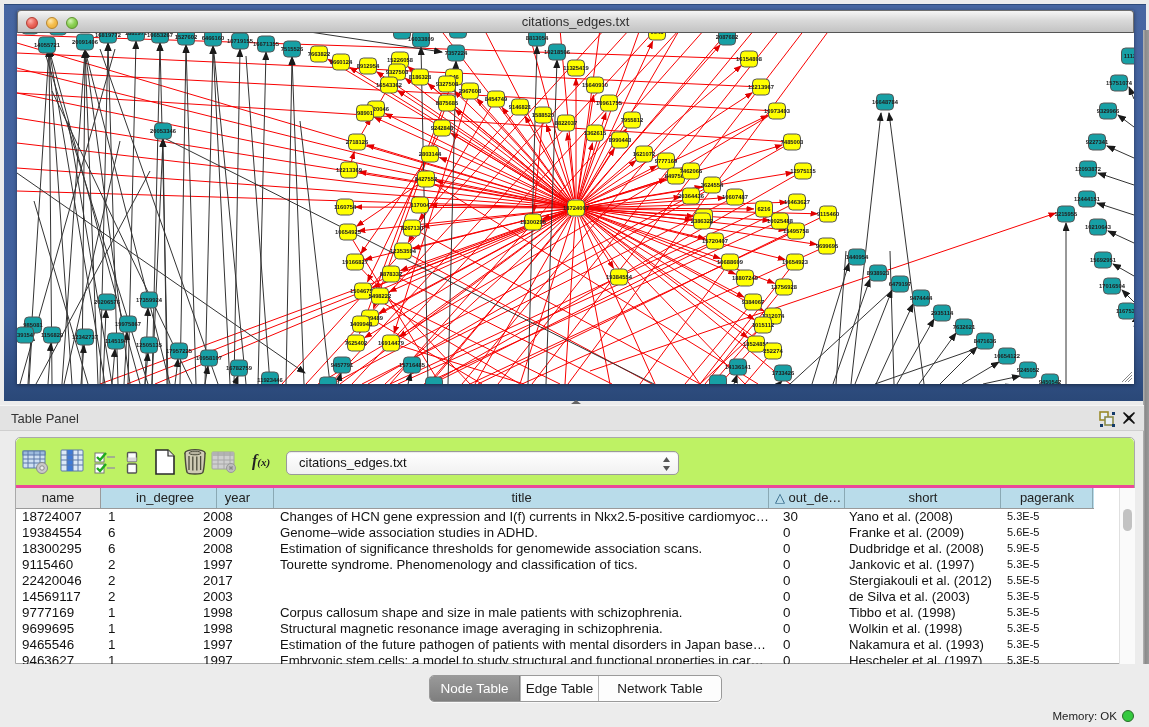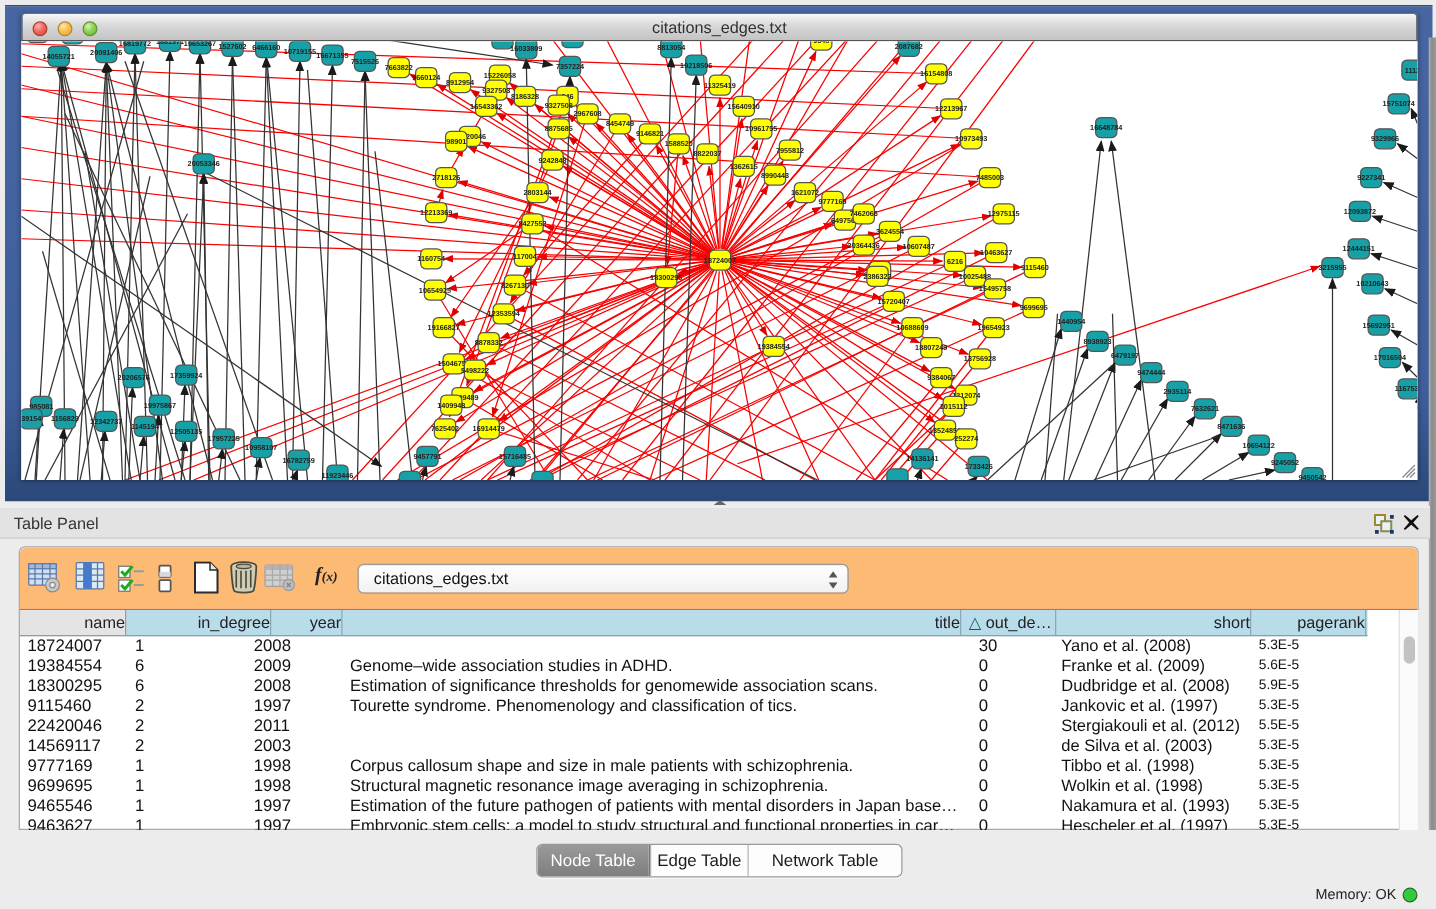--- a/index.html
+++ b/index.html
@@ -19,25 +19,25 @@
 #graphwrap{position:absolute;left:0;top:23px;width:1117px;height:351px;background:#fff;overflow:hidden}
 #rightstrip{position:absolute;right:0;top:30px;width:6px;height:680px;
  background:linear-gradient(90deg,#b5b5b5,#8b8b8b 40%,#9a9a9a)}
 #splitarrow{position:absolute;left:571px;top:400px;width:0;height:0;
  border-left:5px solid transparent;border-right:5px solid transparent;border-bottom:4px solid #666}
 #tph{position:absolute;left:0;top:405px;width:1144px;height:26px;background:#e3e3e3;
  border-top:1px solid #f5f5f5;border-bottom:1px solid #cfcfcf;font-size:13px;color:#333}
 #tph .lbl{position:absolute;left:11px;top:5px}
 #tbox{position:absolute;left:15px;top:437px;width:1120px;height:227px;
  background:#fff;border:1px solid #a9a9a9;border-radius:5px 5px 0 0}
-#toolbar{position:absolute;left:0;top:0;width:1118px;height:50px;background:#fdba74;
- border-bottom:1px solid #ec4899;border-radius:5px 5px 0 0}
+#toolbar{position:absolute;left:0;top:0;width:1118px;height:50px;background:#bef264;
+ border-bottom:3px solid #ec4899;border-radius:5px 5px 0 0}
 #thead{position:absolute;left:0;top:50px;width:1078px;height:21px;background:#b9dcea;
  border-bottom:1px solid #9a9a9a;font-size:13px;color:#222}
-#thead .h{position:absolute;top:0;height:20px;line-height:20px;text-align:right;
+#thead .h{position:absolute;top:0;height:20px;line-height:20px;text-align:center;
  border-right:1px solid #8aa9b4}
 #thead .h.first{background:#e4e4e4;border-right:1px solid #9a9a9a}
 .tr{position:absolute;left:0;height:16px;width:1100px;font-size:13.4px;color:#111}
 .c{position:absolute;top:1px;white-space:nowrap}
 .c.t{font-size:13.2px;top:1px}
 .c.p{font-size:11px;top:2px}
 #vscroll{position:absolute;left:1103px;top:50px;width:16px;height:176px;background:#fafafa;
  border-left:1px solid #e0e0e0}
 #vthumb{position:absolute;left:3px;top:21px;width:9px;height:22px;background:#c2c2c2;border-radius:5px}
 #tabsbar{position:absolute;left:0;top:664px;width:1149px;height:63px;background:#ececec}
@@ -670,20 +670,21 @@
   <span class="h" style="left:986px;width:91px">pagerank</span>
  </div>
  <div id="vscroll">
       <div id="vthumb"></div>
     </div>
 </div>
 <div class="tr" style="top:508px">
     <span class="c" style="left:22px">18724007</span>
     <span class="c" style="left:108px">1</span>
     <span class="c" style="left:203px">2008</span>
+    <span class="c t" style="left:280px">Changes of HCN gene expression and I(f) currents in Nkx2.5-positive cardiomyoc…</span>
     <span class="c" style="left:783px">30</span>
     <span class="c t" style="left:849px">Yano et al. (2008)</span>
     <span class="c p" style="left:1007px">5.3E-5</span>
   </div>
 <div class="tr" style="top:524px">
     <span class="c" style="left:22px">19384554</span>
     <span class="c" style="left:108px">6</span>
     <span class="c" style="left:203px">2009</span>
     <span class="c t" style="left:280px">Genome–wide association studies in ADHD.</span>
     <span class="c" style="left:783px">0</span>
@@ -704,21 +705,21 @@
     <span class="c" style="left:108px">2</span>
     <span class="c" style="left:203px">1997</span>
     <span class="c t" style="left:280px">Tourette syndrome. Phenomenology and classification of tics.</span>
     <span class="c" style="left:783px">0</span>
     <span class="c t" style="left:849px">Jankovic et al. (1997)</span>
     <span class="c p" style="left:1007px">5.3E-5</span>
   </div>
 <div class="tr" style="top:572px">
     <span class="c" style="left:22px">22420046</span>
     <span class="c" style="left:108px">2</span>
-    <span class="c" style="left:203px">2011</span>
+    <span class="c" style="left:203px">2017</span>
     <span class="c" style="left:783px">0</span>
     <span class="c t" style="left:849px">Stergiakouli et al. (2012)</span>
     <span class="c p" style="left:1007px">5.5E-5</span>
   </div>
 <div class="tr" style="top:588px">
     <span class="c" style="left:22px">14569117</span>
     <span class="c" style="left:108px">2</span>
     <span class="c" style="left:203px">2003</span>
     <span class="c" style="left:783px">0</span>
     <span class="c t" style="left:849px">de Silva et al. (2003)</span>

